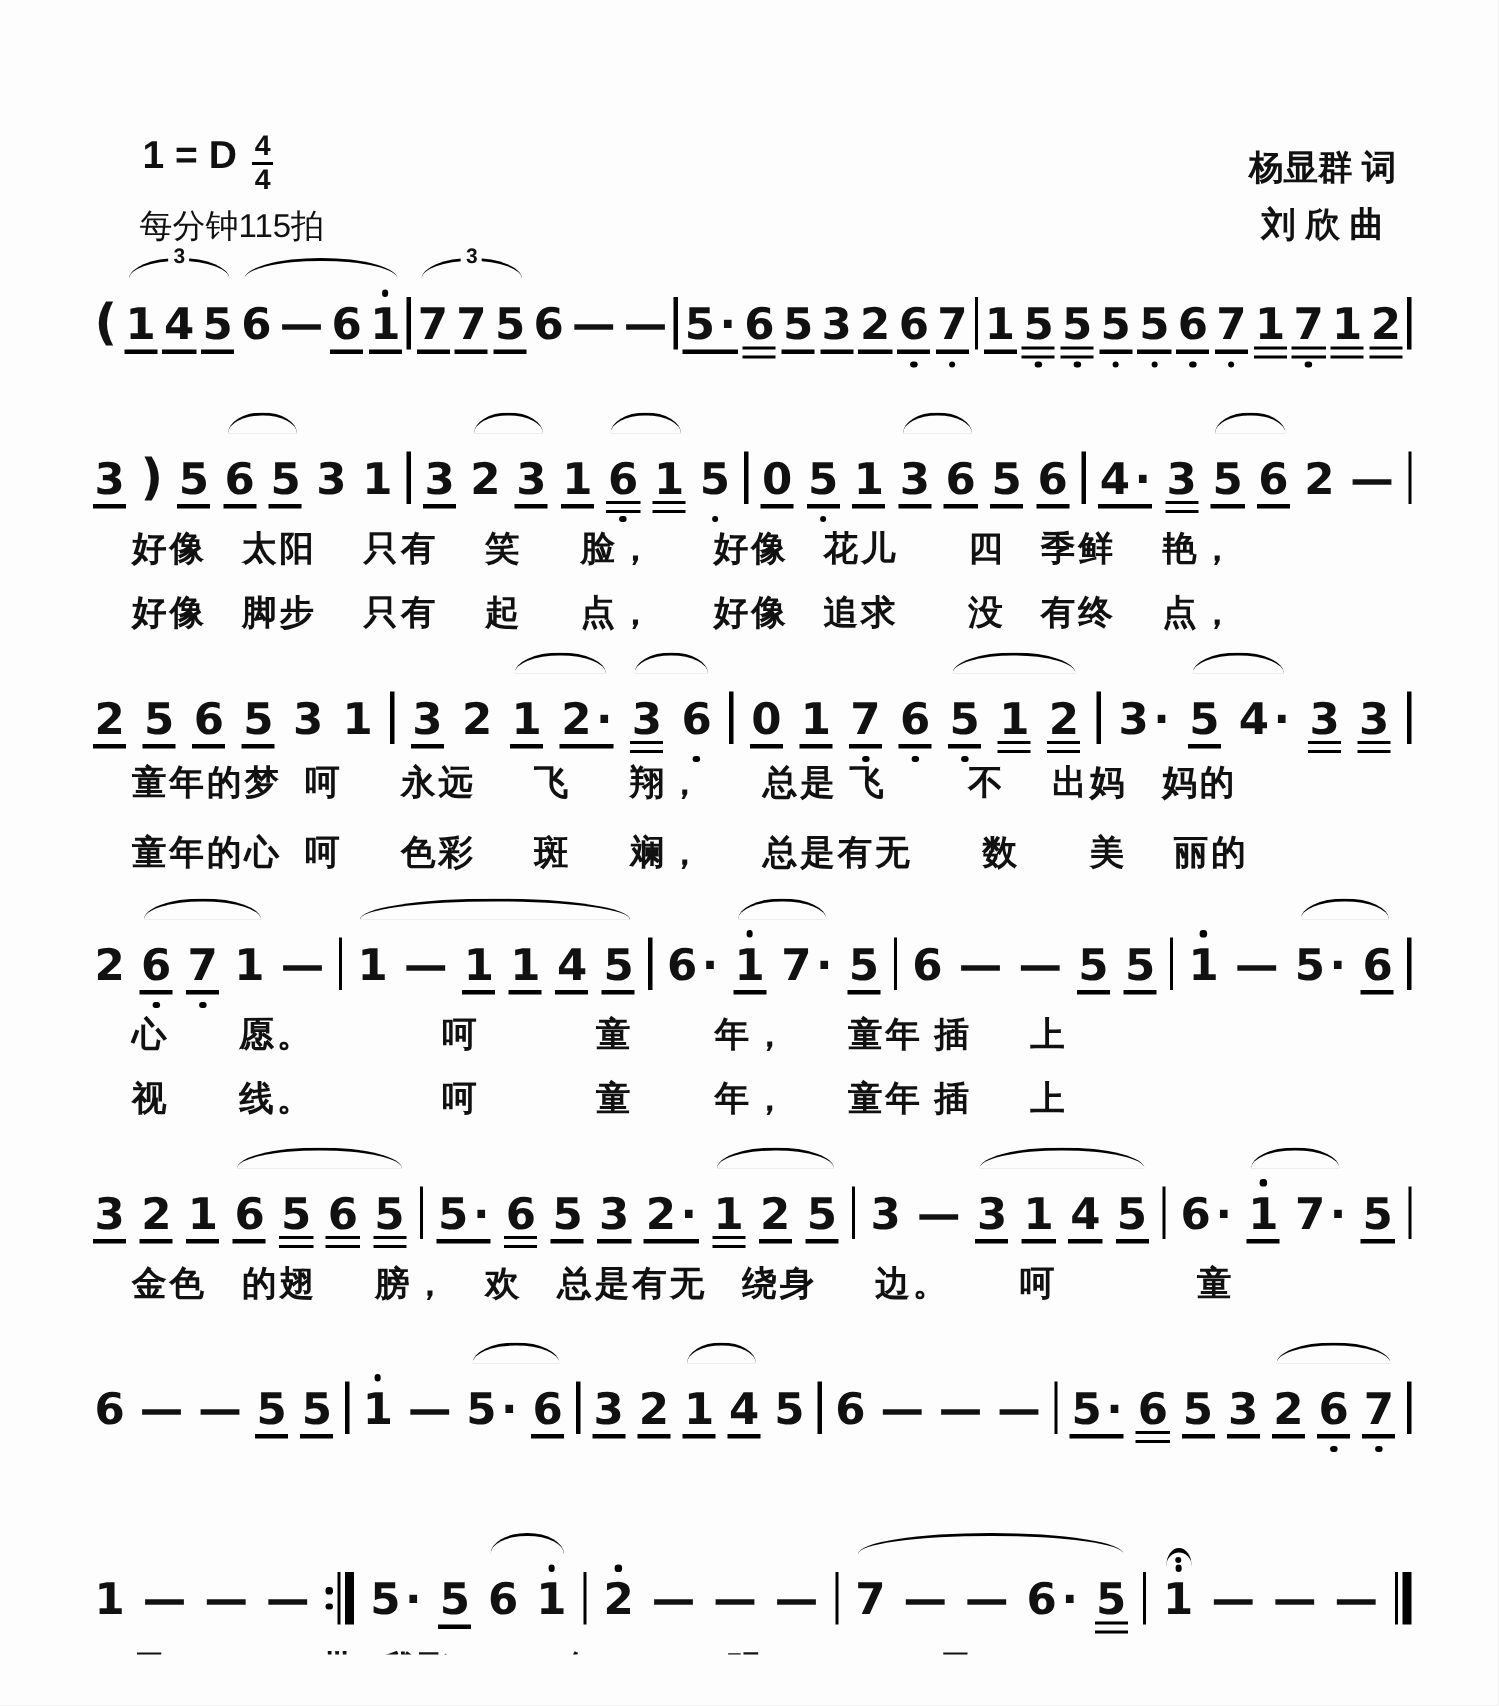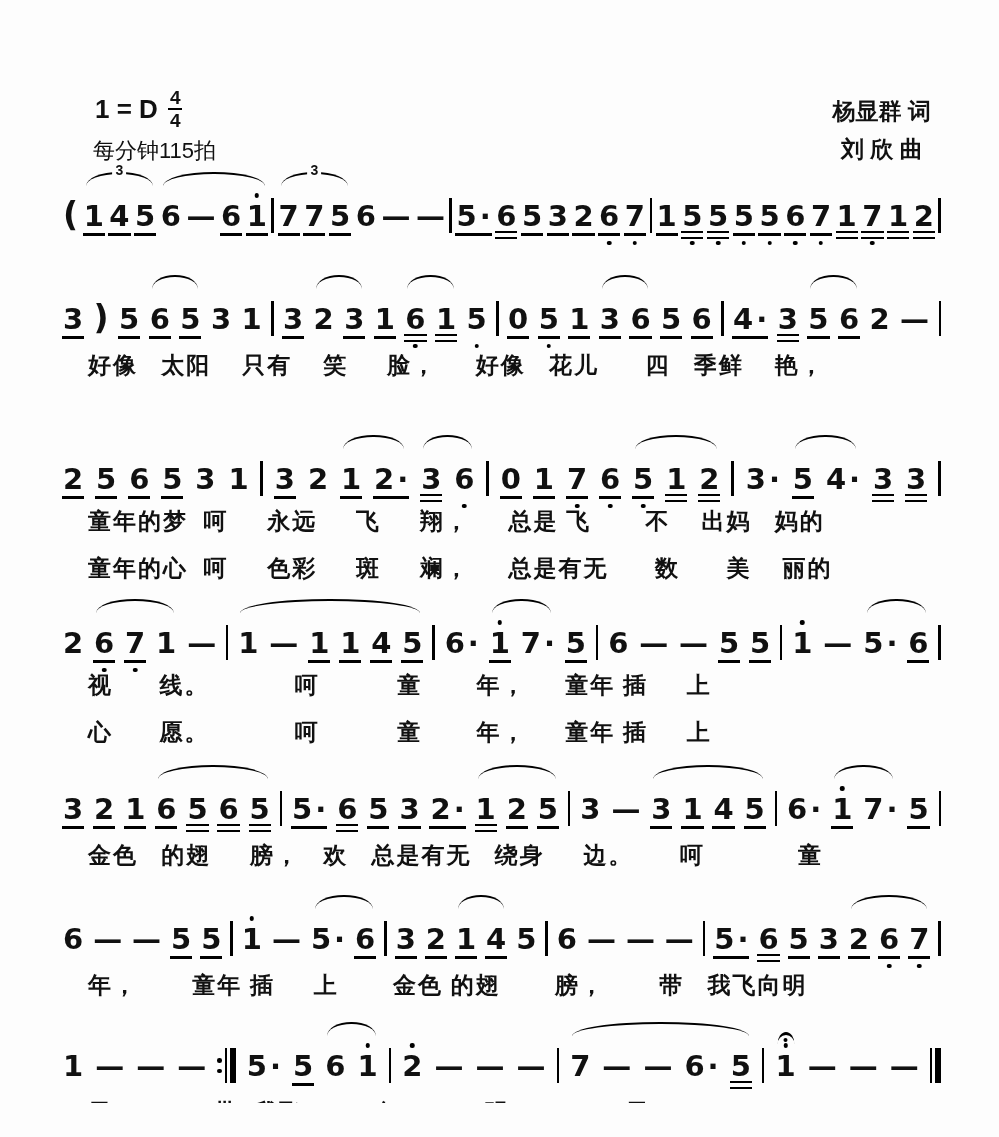--- a/index.html
+++ b/index.html
@@ -2,21 +2,21 @@
 <html><head>
 <meta charset="utf-8">
 <style>
   html,body{margin:0;padding:0;background:#e8e8e8;}
   .sheet{position:relative;width:999px;height:1137px;background:#fdfdfd;overflow:hidden;
          font-family:"Liberation Sans","DejaVu Sans",sans-serif;color:#111;}
   
   .title{position:absolute;top:42px;left:0;width:100%;text-align:center;
          font-size:46px;font-weight:900;letter-spacing:4px;color:#13132e;
          -webkit-text-stroke:1px #13132e;}
-  .keysig{position:absolute;top:88px;left:95px;display:flex;align-items:center;gap:10px;
+  .keysig{position:absolute;top:88px;left:95px;display:flex;gap:10px;
           font-size:26px;font-weight:700;}
   .frac{display:inline-flex;flex-direction:column;align-items:center;line-height:1;
         font-size:19px;font-weight:900;}
   .frac .num{border-bottom:2px solid #000;padding:0 2px 1px;}
   .frac .den{padding-top:1px;}
   .tempo{position:absolute;top:136px;left:93px;font-size:22px;font-weight:400;}
   .credits{position:absolute;top:92px;right:68px;text-align:center;font-size:23px;
            font-weight:700;line-height:38px;}
   
   .system{position:absolute;left:62px;right:58px;}
@@ -154,20 +154,21 @@
         <span class="nt"><b>2</b></span>
         <span class="nt"><b>—</b></span>
         <span class="bar"></span>
         <div class="arc" style="left: 90.3px; width: 45.4px;"></div>
         <div class="arc" style="left: 254.3px; width: 45.4px;"></div>
         <div class="arc" style="left: 345.3px; width: 46.4px;"></div>
         <div class="arc" style="left: 540.3px; width: 45.4px;"></div>
         <div class="arc" style="left: 748.3px; width: 46.4px;"></div>
       </div>
     <div class="lyric l1">好像   太阳    只有    笑     脸，     好像   花儿      四   季鲜    艳，</div>
+    <div class="lyric l2">好像   脚步    只有    起     点，     好像   追求      没   有终    点，</div>
   </div>
 
   <div class="system" style="top:448px">
     <div class="nrow">
         <span class="nt u1"><b>2</b></span>
         <span class="nt u1"><b>5</b></span>
         <span class="nt u1"><b>6</b></span>
         <span class="nt u1"><b>5</b></span>
         <span class="nt"><b>3</b></span>
         <span class="nt"><b>1</b></span>
@@ -231,22 +232,22 @@
         <span class="nt"><b>1</b><i class="hd"></i></span>
         <span class="nt"><b>—</b></span>
         <span class="nt"><b>5</b><b class="aug">·</b></span>
         <span class="nt u1"><b>6</b></span>
         <span class="bar"></span>
         <div class="arc" style="left: 34.3px; width: 77.4px;"></div>
         <div class="arc" style="left: 178.3px; width: 179.4px;"></div>
         <div class="arc" style="left: 430.3px; width: 58.3px;"></div>
         <div class="arc" style="left: 805.4px; width: 58.3px;"></div>
       </div>
+    <div class="lyric l1">心      愿。           呵          童       年，     童年 插     上</div>
     <div class="lyric l2">视      线。           呵          童       年，     童年 插     上</div>
-    <div class="lyric l1">心      愿。           呵          童       年，     童年 插     上</div>
   </div>
 
   <div class="system" style="top:778px">
     <div class="nrow">
         <span class="nt u1"><b>3</b></span>
         <span class="nt u1"><b>2</b></span>
         <span class="nt u1"><b>1</b></span>
         <span class="nt u1"><b>6</b></span>
         <span class="nt u2"><b>5</b></span>
         <span class="nt u2"><b>6</b></span>
@@ -310,21 +311,20 @@
         <span class="nt u1"><b>5</b></span>
         <span class="nt u1"><b>3</b></span>
         <span class="nt u1"><b>2</b></span>
         <span class="nt u1"><b>6</b><i class="ld"></i></span>
         <span class="nt u1"><b>7</b><i class="ld"></i></span>
         <span class="bar"></span>
         <div class="arc" style="left: 253.4px; width: 57.3px;"></div>
         <div class="arc" style="left: 396.3px; width: 45.4px;"></div>
         <div class="arc" style="left: 789.3px; width: 75.4px;"></div>
       </div>
-    <div class="lyric l1">年，       童年 插     上       金色 的翅       膀，       带   我飞向明</div>
   </div>
 
   <div class="system" style="top:1035px">
     <div class="nrow">
         <span class="nt"><b>1</b></span>
         <span class="nt"><b>—</b></span>
         <span class="nt"><b>—</b></span>
         <span class="nt"><b>—</b></span>
         <span class="rep">
           <i class="rd"></i>

